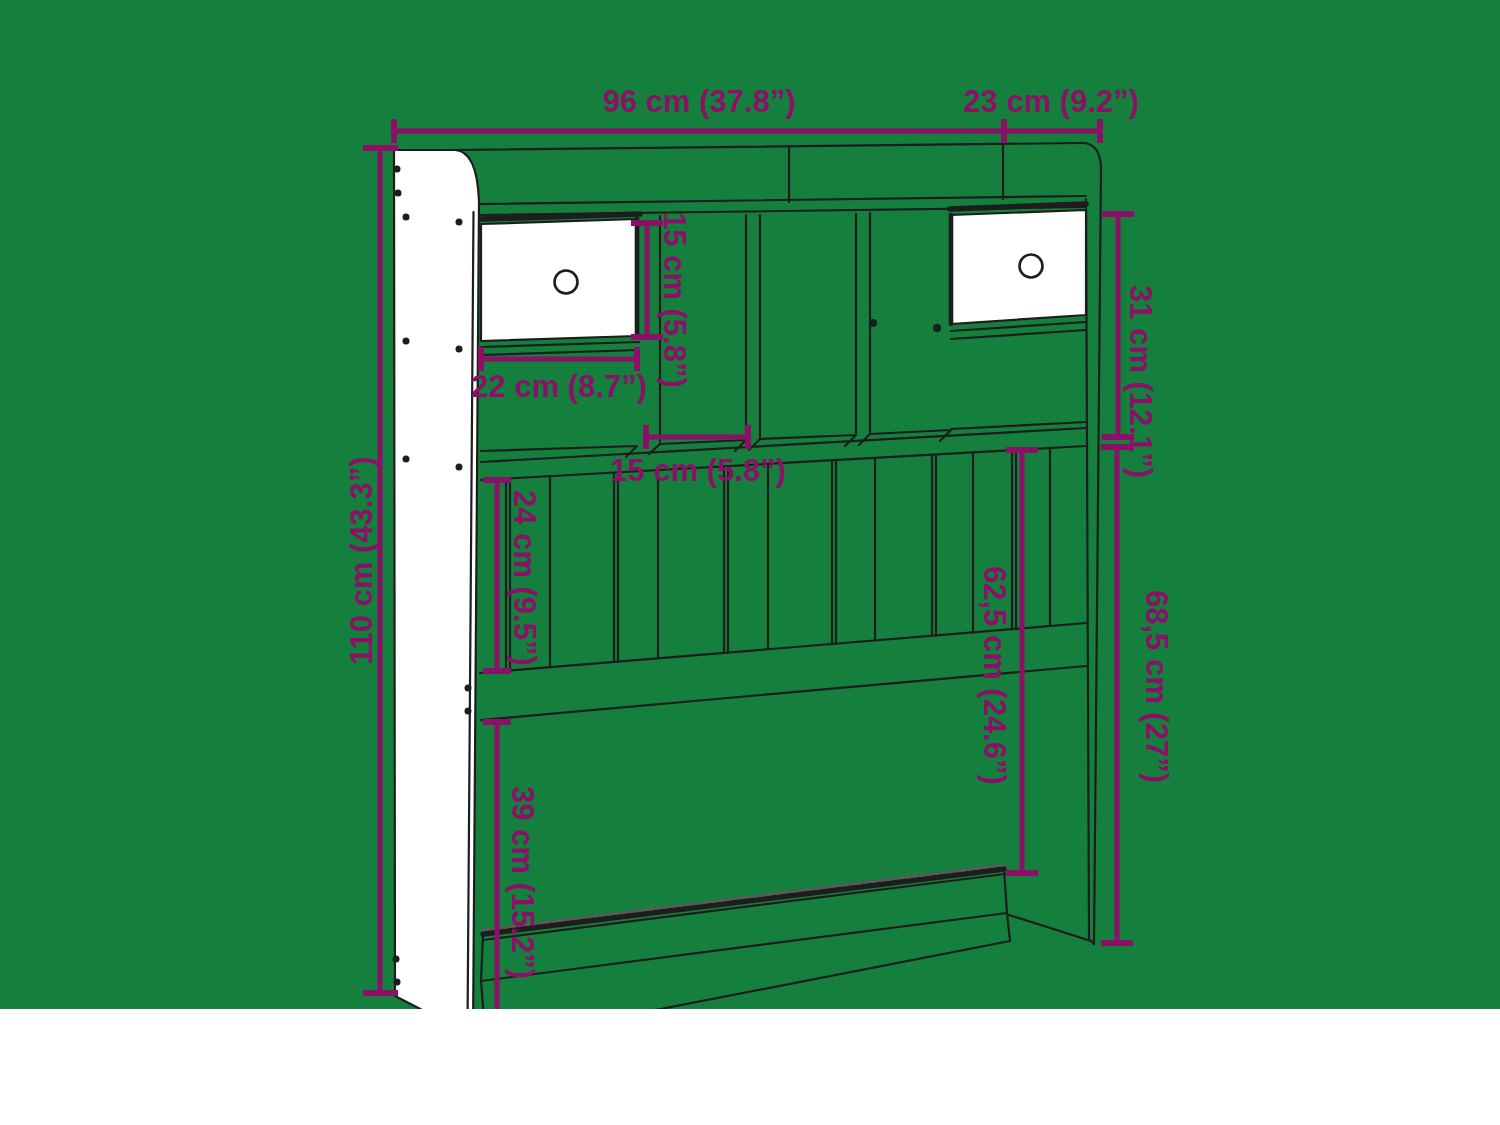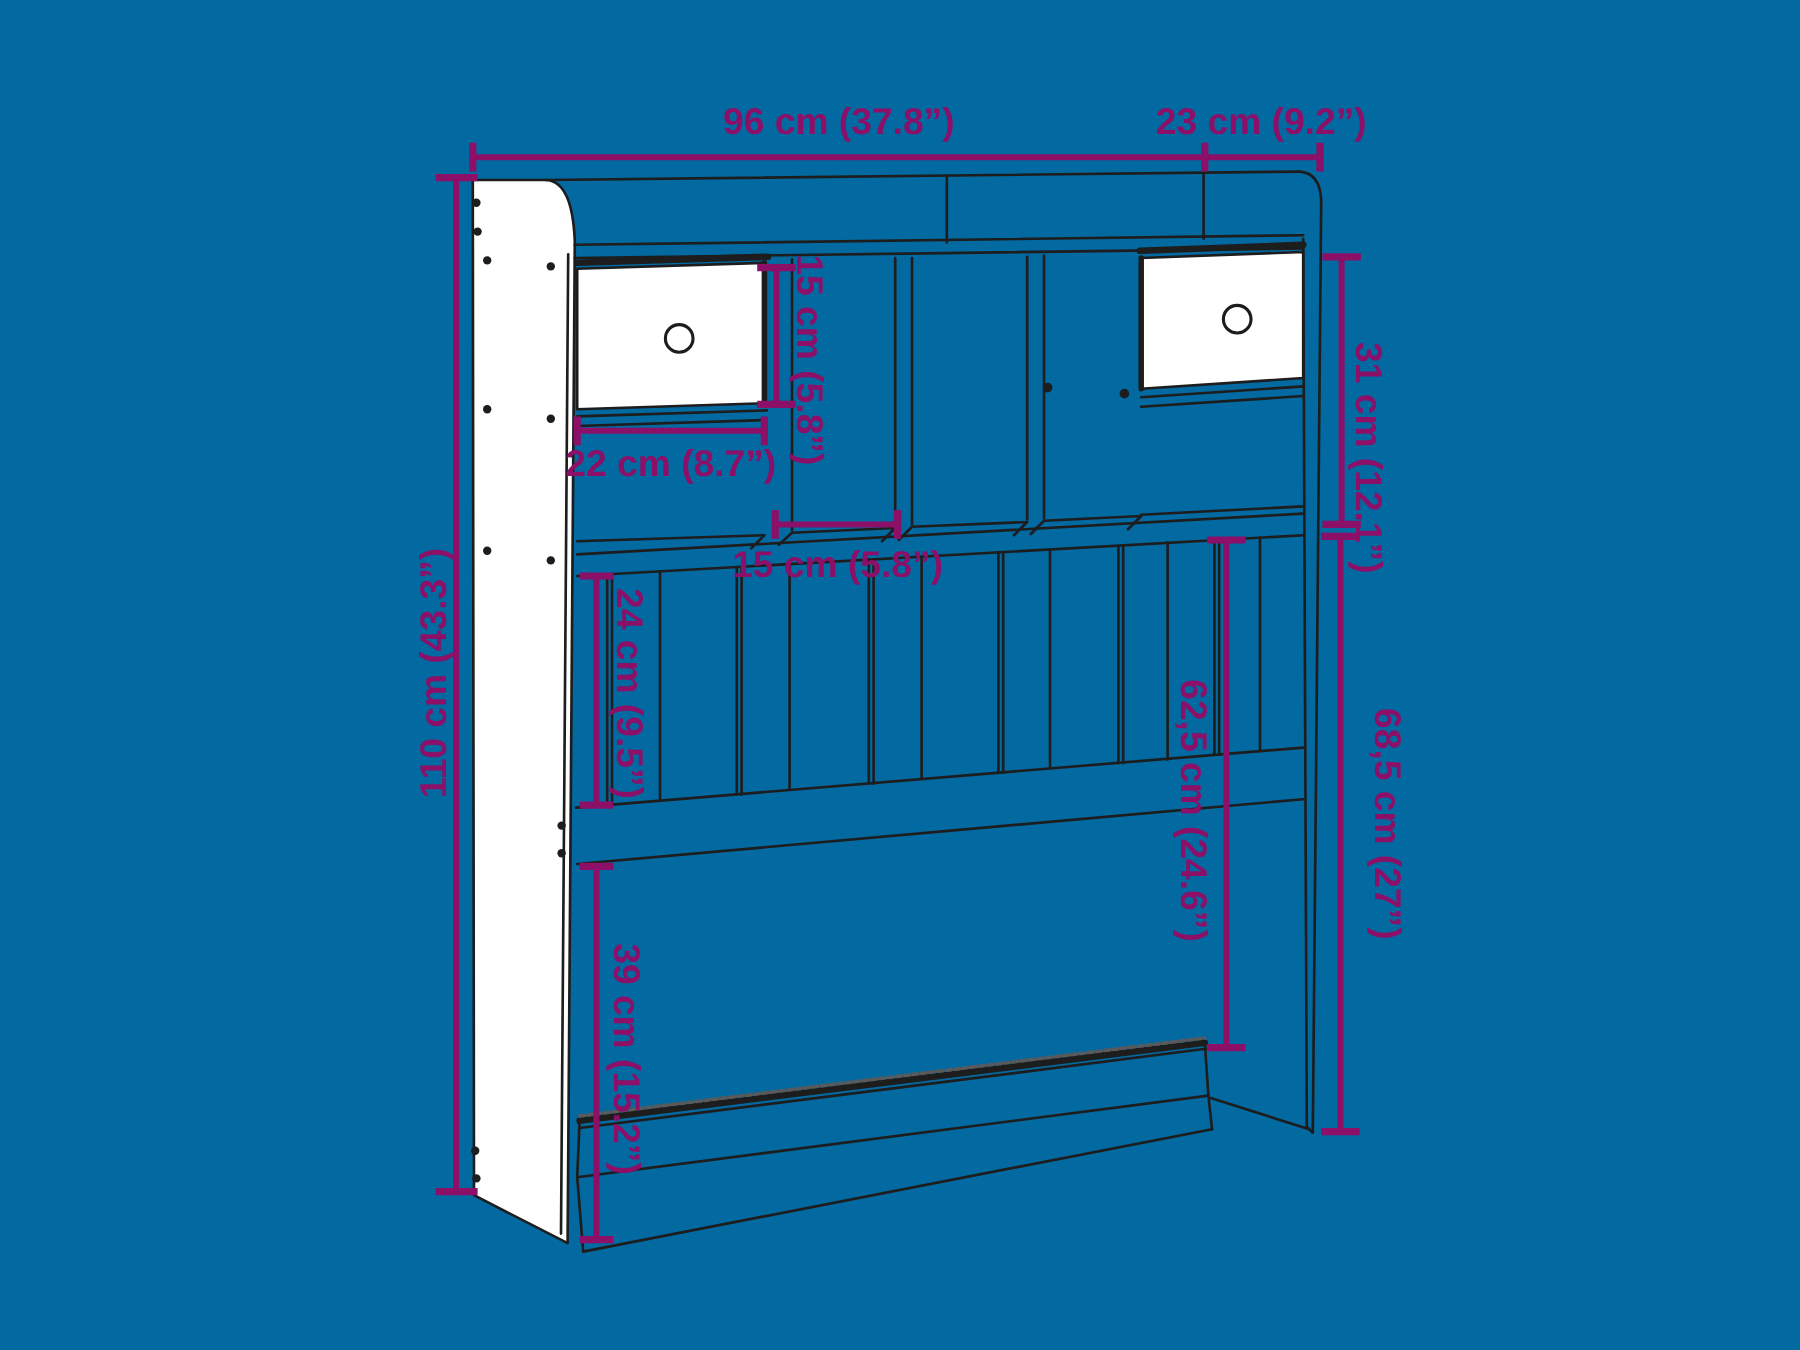--- a/index.html
+++ b/index.html
@@ -3,22 +3,22 @@
 <meta charset="utf-8">
 <style>
   html, body {
     margin: 0;
     padding: 0;
     background: #ffffff;
   }
   .stage {
     position: relative;
     width: 1500px;
-    height: 1125px;
-    background: #0369a1;
+    height: 1009px;
+    background: #15803d;
     overflow: hidden;
     font-family: "Liberation Sans", sans-serif;
   }
   svg { display: block; }
   .ink {
     stroke: #1d1d1d;
     stroke-width: 2.2;
     stroke-linecap: round;
     stroke-linejoin: round;
     fill: none;

